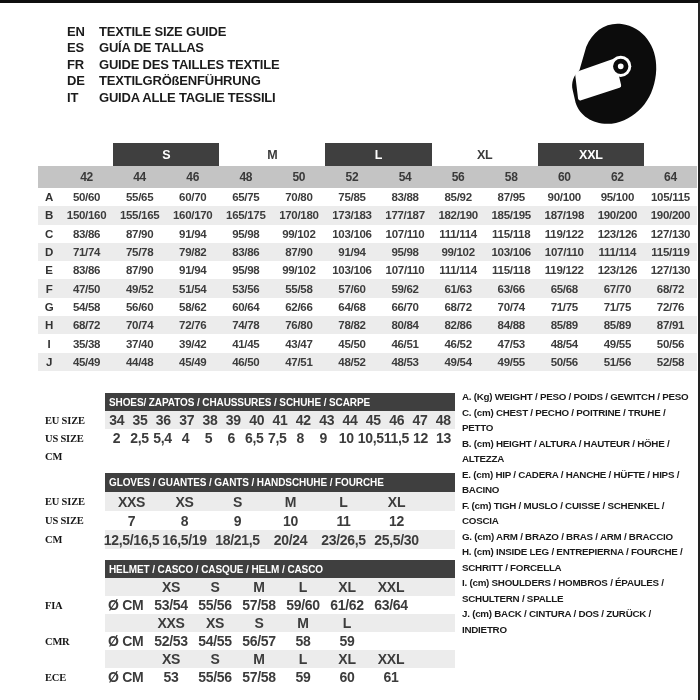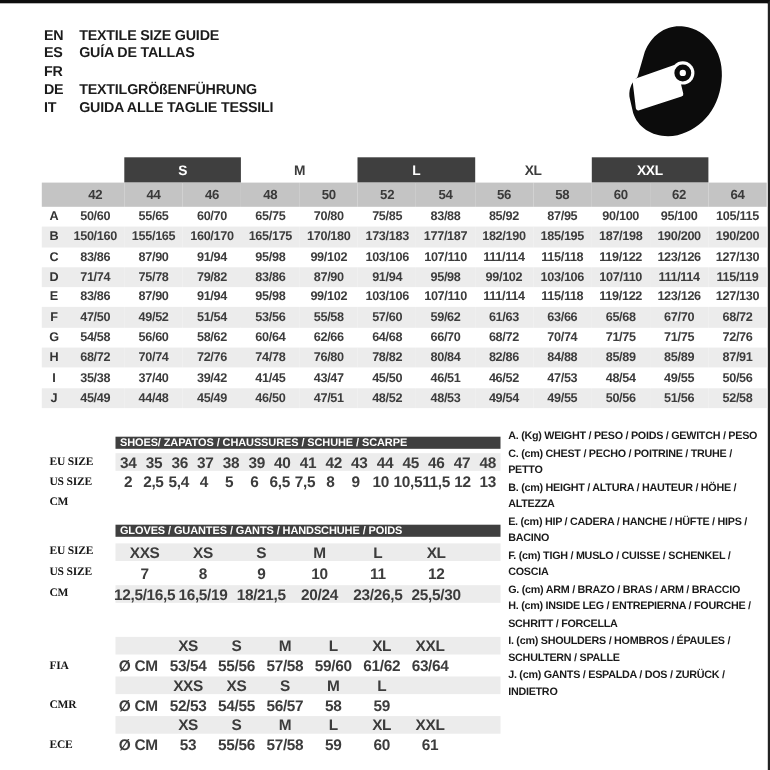--- a/index.html
+++ b/index.html
@@ -7,42 +7,42 @@
     width:700px;height:700px;background:#ffffff;
     font-family:"Liberation Sans",sans-serif;font-weight:bold;color:#3c3c3c;
     overflow:hidden;
   }
   .page{position:relative;width:700px;height:700px;box-sizing:border-box;
     border-top:3px solid #0e0e0e;border-right:2px solid #222;background:#fff;}
 
   
   .langs{position:absolute;left:40px;top:20px;margin:0;padding:0;list-style:none;}
   .lang-row{display:flex;height:16.5px;align-items:center;font-size:13px;color:#1b1b1b;letter-spacing:-0.2px;}
-  .lang-code{width:32px;flex:0 0 32px;}
+  .lang-code{width:32px;flex:0 0 32px;margin-left:27px;}
 
   
   .helmet-svg{position:absolute;left:566px;top:18px;width:96px;height:106px;}
 
   
   .main-table{
     position:absolute;left:38px;top:140px;width:659px;
     display:grid;grid-template-columns:22px repeat(12,1fr);
     grid-template-rows:23px 22px repeat(10,18.3px);
     font-size:11.5px;
   }
   .cell{display:flex;align-items:center;justify-content:center;letter-spacing:-0.3px;white-space:nowrap;}
   .group-box{background:#3f3f3f;color:#ffffff;font-size:12.5px;}
   .group-plain{color:#3c3c3c;font-size:12.5px;}
   .size-hdr{background:#c4c4c4;font-size:12px;color:#3a3a3a;}
   .shade{background:#ececec;}
   .letter{color:#333;}
 
   
   .sub{position:absolute;left:38px;width:417px;}
-  .sub-row{display:flex;align-items:center;}
+  .sub-row{display:flex;}
   .sub-label{width:67px;flex:0 0 67px;display:flex;align-items:center;
     font-size:10.5px;color:#161616;padding-left:7px;box-sizing:border-box;letter-spacing:-0.2px;font-family:Liberation Serif, serif;}
   .title-bar{flex:1;display:flex;align-items:center;background:#3f3f3f;color:#ffffff;
     font-size:10px;padding-left:4px;letter-spacing:-0.1px;}
   .title-row{height:15px;}
   .sub-content{flex:1;display:grid;font-size:14px;}
   .shoes{top:390px;}
   .shoes .sub-row{height:18px;}
   .shoes .sub-content{grid-template-columns:repeat(15,1fr);}
   .gloves{top:470px;}
@@ -68,20 +68,21 @@
       <li class="lang-row">
         <span class="lang-code">EN</span>
         <span class="lang-label">TEXTILE SIZE GUIDE</span>
       </li>
       <li class="lang-row">
         <span class="lang-code">ES</span>
         <span class="lang-label">GUÍA DE TALLAS</span>
       </li>
       <li class="lang-row">
         <span class="lang-code">FR</span>
+        <span class="lang-label">GUIDE DES TAILLES TEXTILE</span>
       </li>
       <li class="lang-row">
         <span class="lang-code">DE</span>
         <span class="lang-label">TEXTILGRÖßENFÜHRUNG</span>
       </li>
       <li class="lang-row">
         <span class="lang-code">IT</span>
         <span class="lang-label">GUIDA ALLE TAGLIE TESSILI</span>
       </li>
     </ul>
@@ -292,21 +293,21 @@
         </div>
       </div>
       <div class="sub-row">
         <div class="sub-label">CM</div>
       </div>
     </div>
 
   <div class="sub gloves" id="gloves-table">
       <div class="sub-row title-row">
         <div class="sub-label"></div>
-        <div class="title-bar">GLOVES / GUANTES / GANTS / HANDSCHUHE / POIDS</div>
+        <div class="title-bar">GLOVES / GUANTES / GANTS / HANDSCHUHE / FOURCHE</div>
       </div>
       <div class="sub-row">
         <div class="sub-label">EU SIZE</div>
         <div class="sub-content shade">
           <div class="cell">XXS</div>
           <div class="cell">XS</div>
           <div class="cell">S</div>
           <div class="cell">M</div>
           <div class="cell">L</div>
           <div class="cell">XL</div>
@@ -332,20 +333,21 @@
           <div class="cell">20/24</div>
           <div class="cell">23/26,5</div>
           <div class="cell">25,5/30</div>
         </div>
       </div>
     </div>
 
   <div class="sub helmets" id="helmet-table">
       <div class="sub-row title-row">
         <div class="sub-label"></div>
+        <div class="title-bar">HELMET / CASCO / CASQUE / HELM / CASCO</div>
       </div>
       <div class="sub-row">
         <div class="sub-label"></div>
         <div class="sub-content shade">
           <div class="cell unit"></div>
           <div class="cell">XS</div>
           <div class="cell">S</div>
           <div class="cell">M</div>
           <div class="cell">L</div>
           <div class="cell">XL</div>
@@ -416,16 +418,16 @@
 
   <div class="legend" id="legend">
       <div class="legend-item">A. (Kg) WEIGHT / PESO / POIDS / GEWITCH / PESO</div>
       <div class="legend-item">C. (cm) CHEST / PECHO / POITRINE / TRUHE / PETTO</div>
       <div class="legend-item">B. (cm) HEIGHT / ALTURA / HAUTEUR / HÖHE / ALTEZZA</div>
       <div class="legend-item">E. (cm) HIP / CADERA / HANCHE / HÜFTE / HIPS / BACINO</div>
       <div class="legend-item">F. (cm) TIGH / MUSLO / CUISSE / SCHENKEL / COSCIA</div>
       <div class="legend-item">G. (cm) ARM / BRAZO / BRAS / ARM / BRACCIO</div>
       <div class="legend-item">H. (cm) INSIDE LEG / ENTREPIERNA / FOURCHE / SCHRITT / FORCELLA</div>
       <div class="legend-item">I. (cm) SHOULDERS / HOMBROS / ÉPAULES / SCHULTERN / SPALLE</div>
-      <div class="legend-item">J. (cm) GANTS / ESPALDA / DOS / ZURÜCK / INDIETRO</div>
+      <div class="legend-item">J. (cm) BACK / CINTURA / DOS / ZURÜCK / INDIETRO</div>
     </div>
 
 </div>
 
 </body></html>

